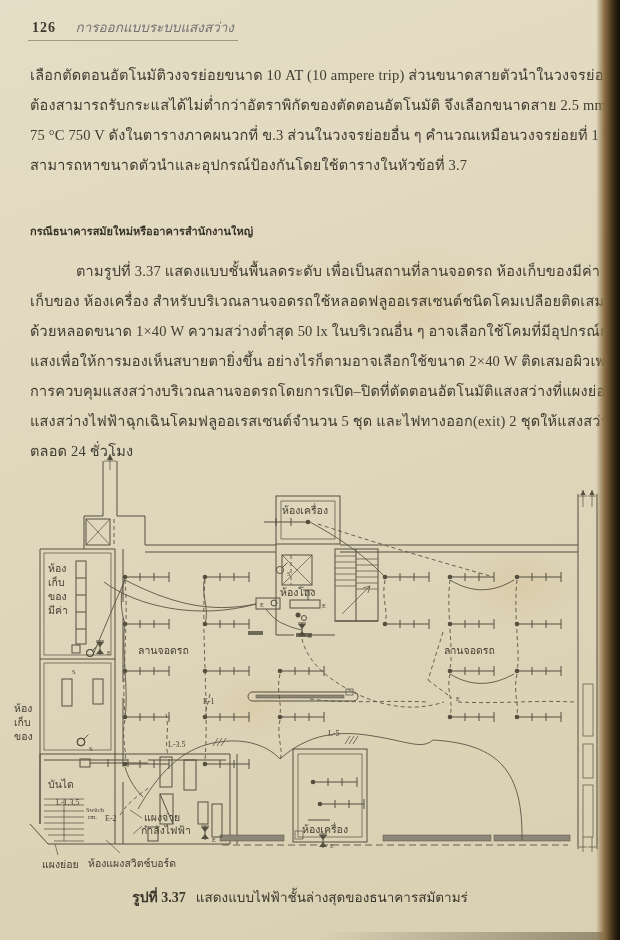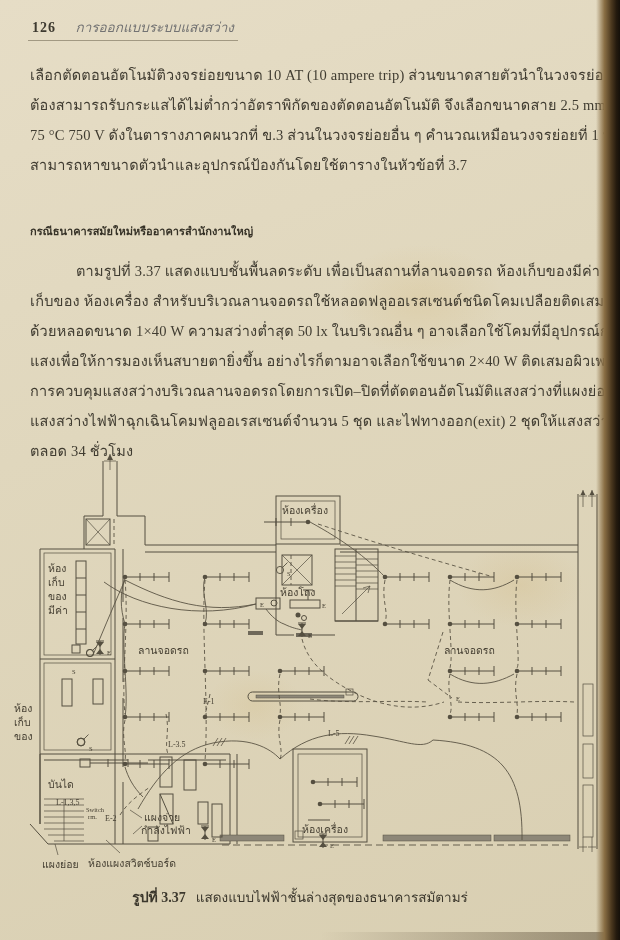--- a/index.html
+++ b/index.html
@@ -61,21 +61,21 @@
 
 <div id="heading">กรณีธนาคารสมัยใหม่หรืออาคารสำนักงานใหญ่</div>
 
 <div id="para2" class="bodytext">
   <div class="indent">ตามรูปที่ 3.37 แสดงแบบชั้นพื้นลดระดับ เพื่อเป็นสถานที่ลานจอดรถ ห้องเก็บของมีค่า ห้อง</div>
   <div>เก็บของ ห้องเครื่อง   สำหรับบริเวณลานจอดรถใช้หลอดฟลูออเรสเซนต์ชนิดโคมเปลือยติดเสมอผิวเพดาน</div>
   <div>ด้วยหลอดขนาด 1×40 W  ความสว่างต่ำสุด 50 lx  ในบริเวณอื่น ๆ อาจเลือกใช้โคมที่มีอุปกรณ์กระจาย</div>
   <div>แสงเพื่อให้การมองเห็นสบายตายิ่งขึ้น   อย่างไรก็ตามอาจเลือกใช้ขนาด 2×40 W  ติดเสมอผิวเพดาน</div>
   <div>การควบคุมแสงสว่างบริเวณลานจอดรถโดยการเปิด–ปิดที่ตัดตอนอัตโนมัติแสงสว่างที่แผงย่อย   มีระบบ</div>
   <div>แสงสว่างไฟฟ้าฉุกเฉินโคมฟลูออเรสเซนต์จำนวน 5 ชุด   และไฟทางออก(exit) 2 ชุดให้แสงสว่าง</div>
-  <div>ตลอด 34 ชั่วโมง</div>
+  <div>ตลอด 24 ชั่วโมง</div>
 </div>
 
 <svg id="plan" width="592" height="432" viewBox="0 0 592 432">
   <defs>
     <g id="lampH" stroke="#554f40" stroke-width="1">
       <circle cx="0" cy="0" r="2.3" fill="#554f40" stroke="none"></circle>
       <line x1="2" y1="0" x2="44" y2="0"></line>
       <line x1="15" y1="-4" x2="15" y2="4"></line>
       <line x1="29" y1="-4" x2="29" y2="4"></line>
       <line x1="44" y1="-5" x2="44" y2="5"></line>

